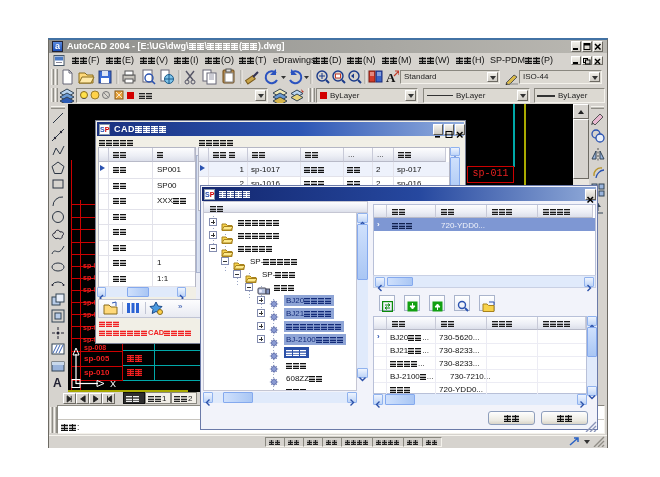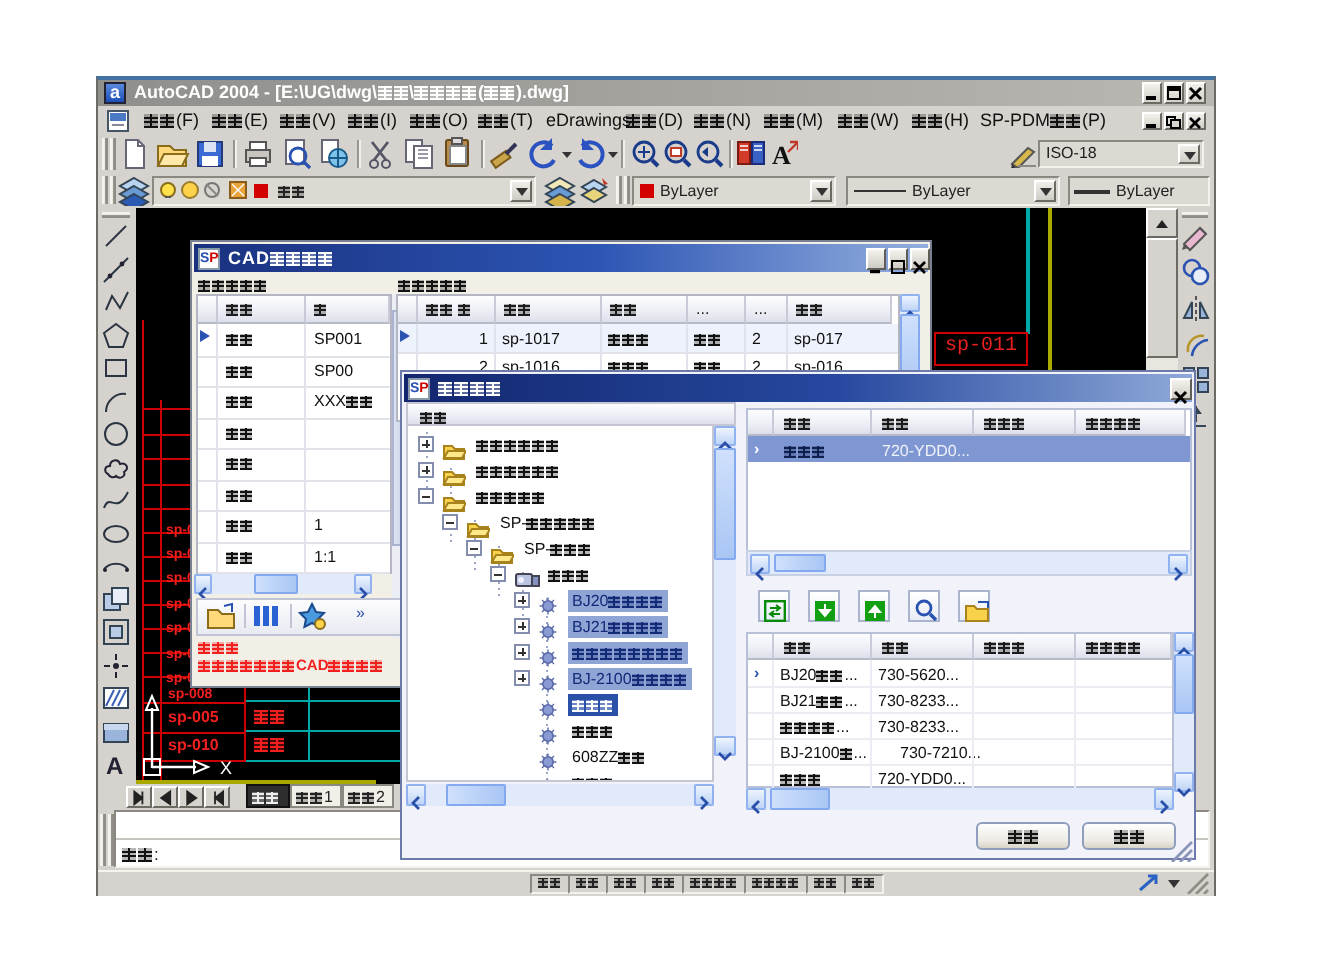--- a/index.html
+++ b/index.html
@@ -169,26 +169,29 @@
           <g transform="translate(309,2)">
             <rect x="1" y="2" width="6" height="11" fill="#d23a2a" stroke="#7a1a10"></rect>
             <rect x="8" y="2" width="6" height="11" fill="#3a62c4" stroke="#1a2a7a"></rect>
             <path d="M2 4h4M2 6h4M9 4h4M9 6h4" stroke="#fff" stroke-width=".8"></path>
           </g>
         </svg>
         <span style="position:absolute;left:337px;top:3px"><svg width="13" height="14">
             <text x="0" y="12" font-size="13" font-weight="bold" font-family="Liberation Serif" fill="#111">A</text>
             <path d="M8 6l5-5M13 1v4M13 1h-4" stroke="#c03a2a" stroke-width="1.2" fill="none"></path>
           </svg></span>
+        <span class="combo" style="left:351px;top:3px;width:100px;height:14px;line-height:12px"><span style="margin-left:3px">Standard</span><span class="cbtn">
+            <span class="dar"></span>
+          </span></span>
         <span style="position:absolute;left:456px;top:4px"><svg width="13" height="13">
             <path d="M1 11L9 3l3 2-8 8z" fill="#d8b84a" stroke="#555"></path>
             <path d="M1 11l-0.5 2.5L3 13z" fill="#333"></path>
             <path d="M4 12h9" stroke="#888"></path>
           </svg></span>
-        <span class="combo" style="left:470px;top:3px;width:83px;height:14px;line-height:12px"><span style="margin-left:3px">ISO-18</span><span class="cbtn">
+        <span class="combo" style="left:470px;top:3px;width:83px;height:14px;line-height:12px"><span style="margin-left:3px">ISO-44</span><span class="cbtn">
             <span class="dar"></span>
           </span></span>
       </div>
       <div id="tb2" class="tb" style="left:0;top:47px;width:558px;height:17px">
         <span class="grip" style="left:2px;top:1px;height:14px"></span>
         <span class="grip" style="left:6px;top:1px;height:14px"></span>
         <span style="position:absolute;left:10px;top:1px"><svg width="16" height="15">
             <path d="M8 1L15 5 8 9 1 5z" fill="#b8d4f0" stroke="#345"></path>
             <path d="M8 5L15 9 8 13 1 9z" fill="#6a9ad4" stroke="#345"></path>
             <path d="M8 9L15 13 8 17 1 13z" fill="#2a5ab4" stroke="#345"></path>

